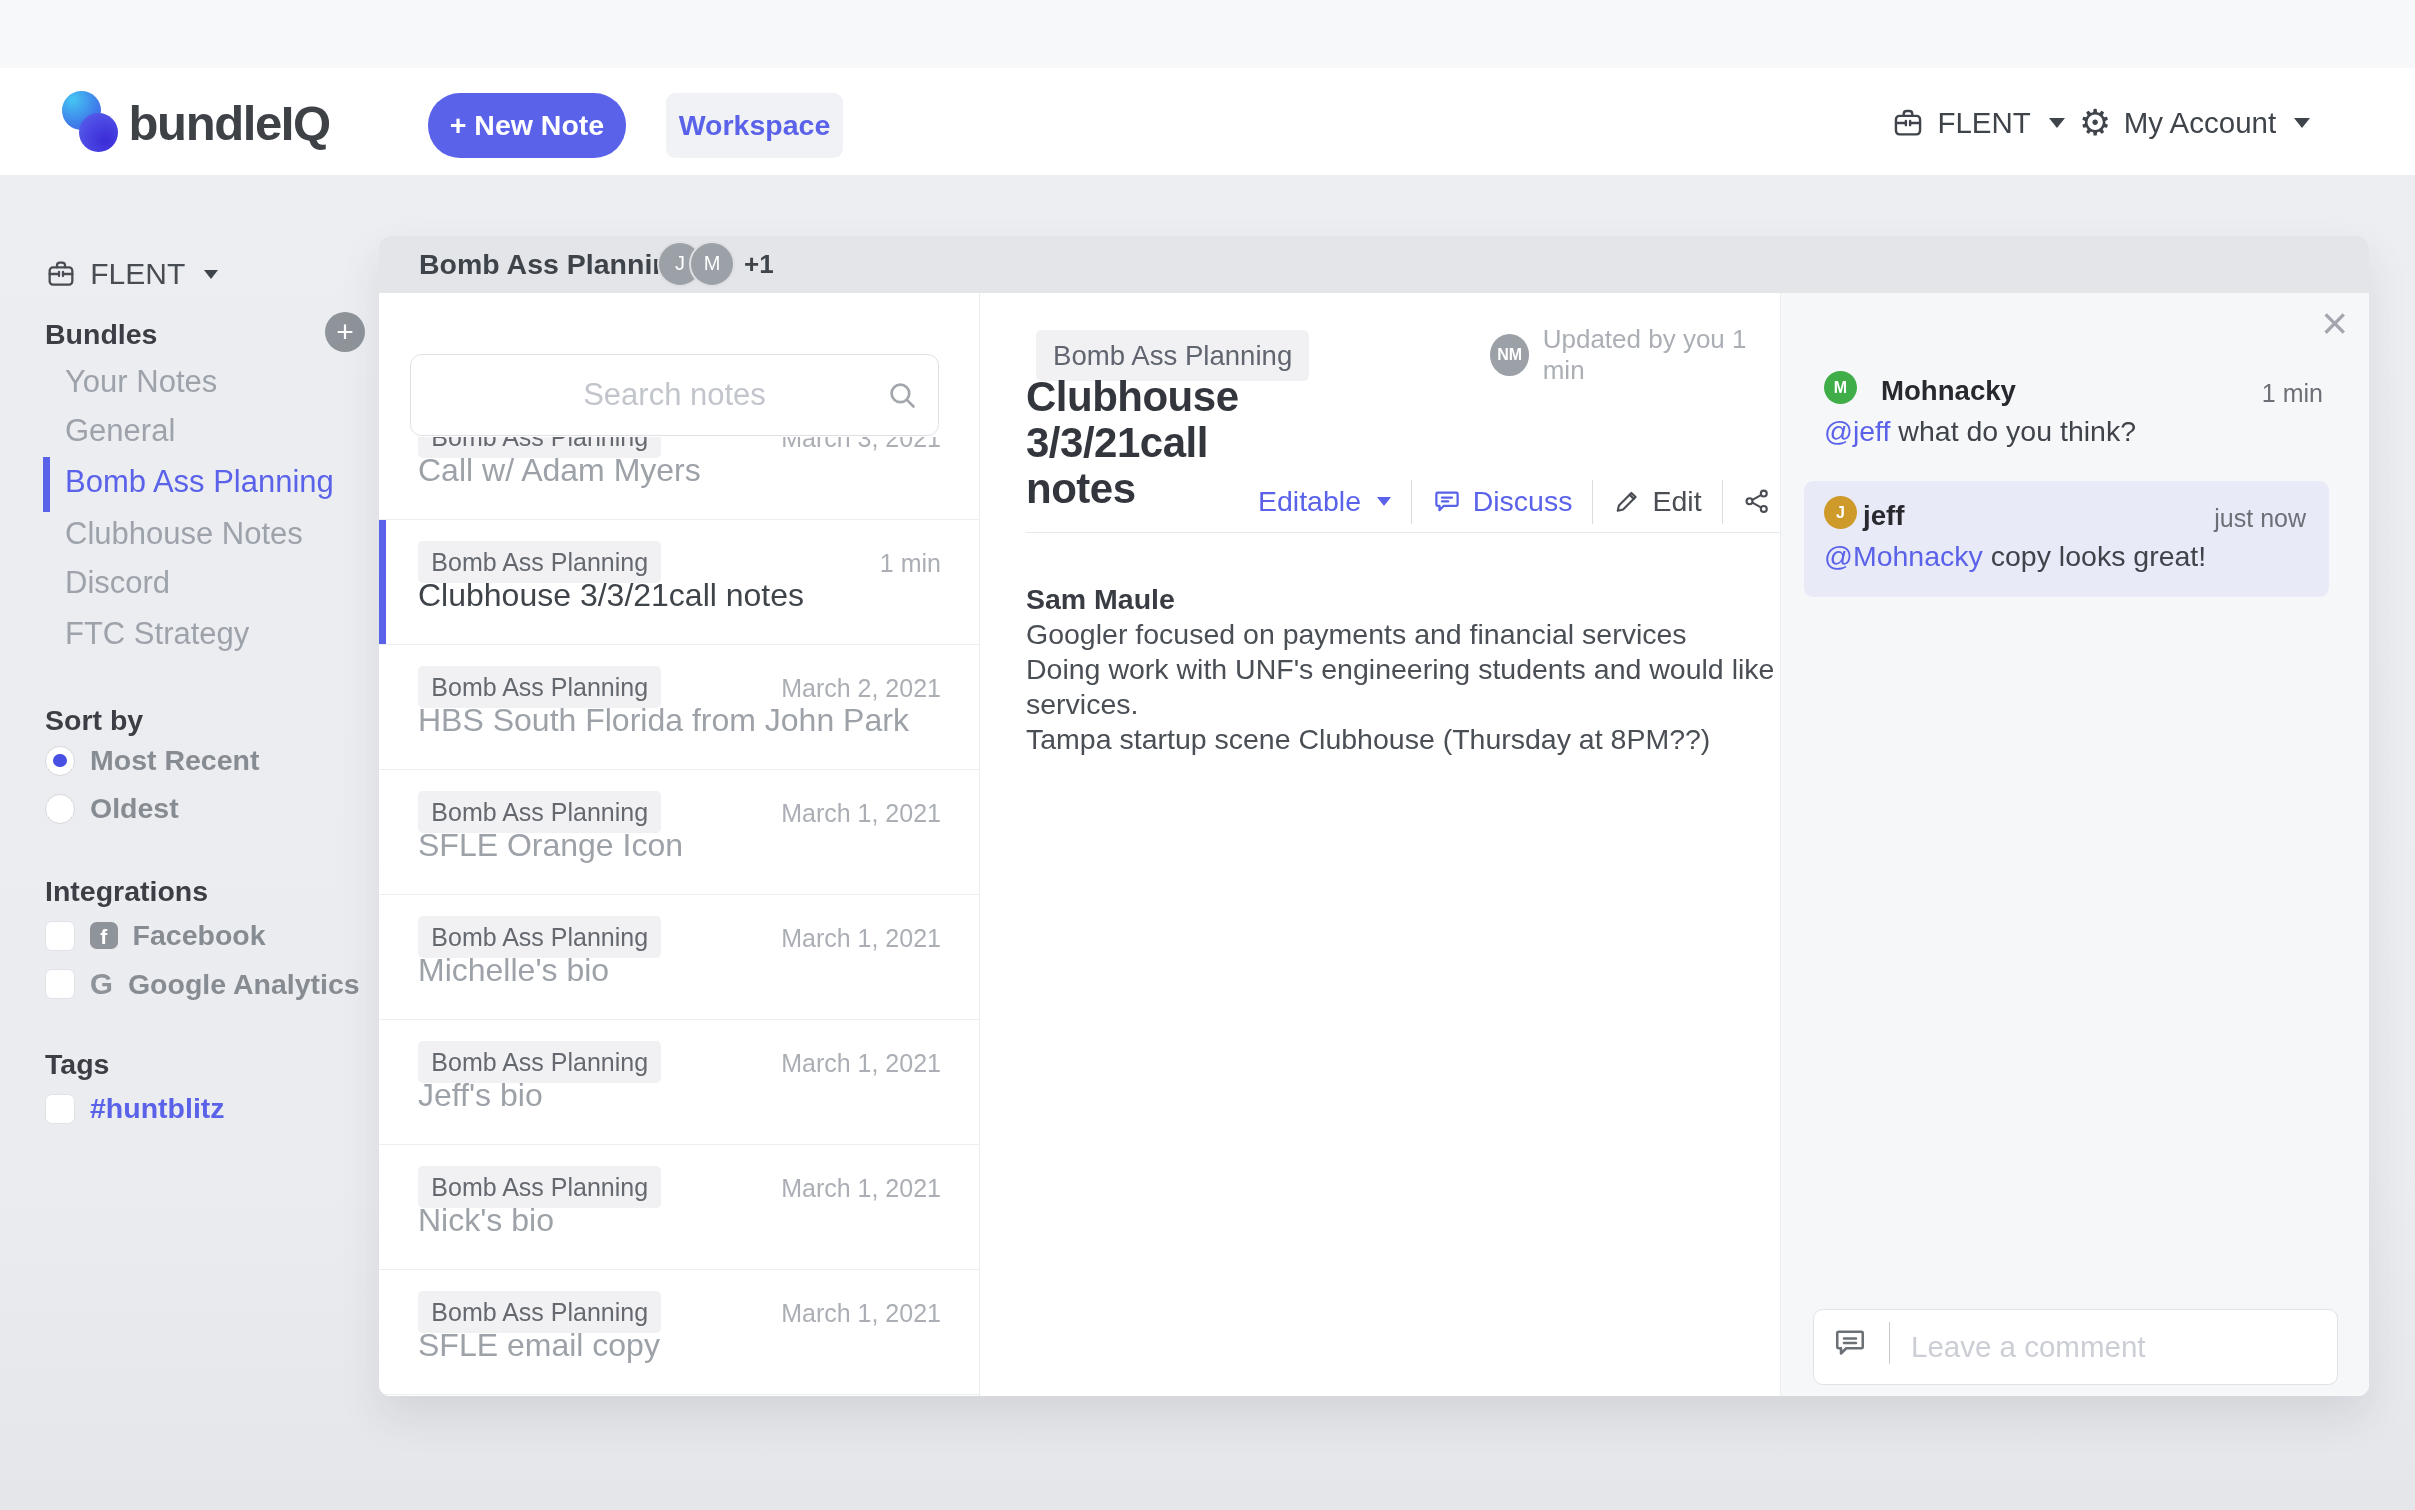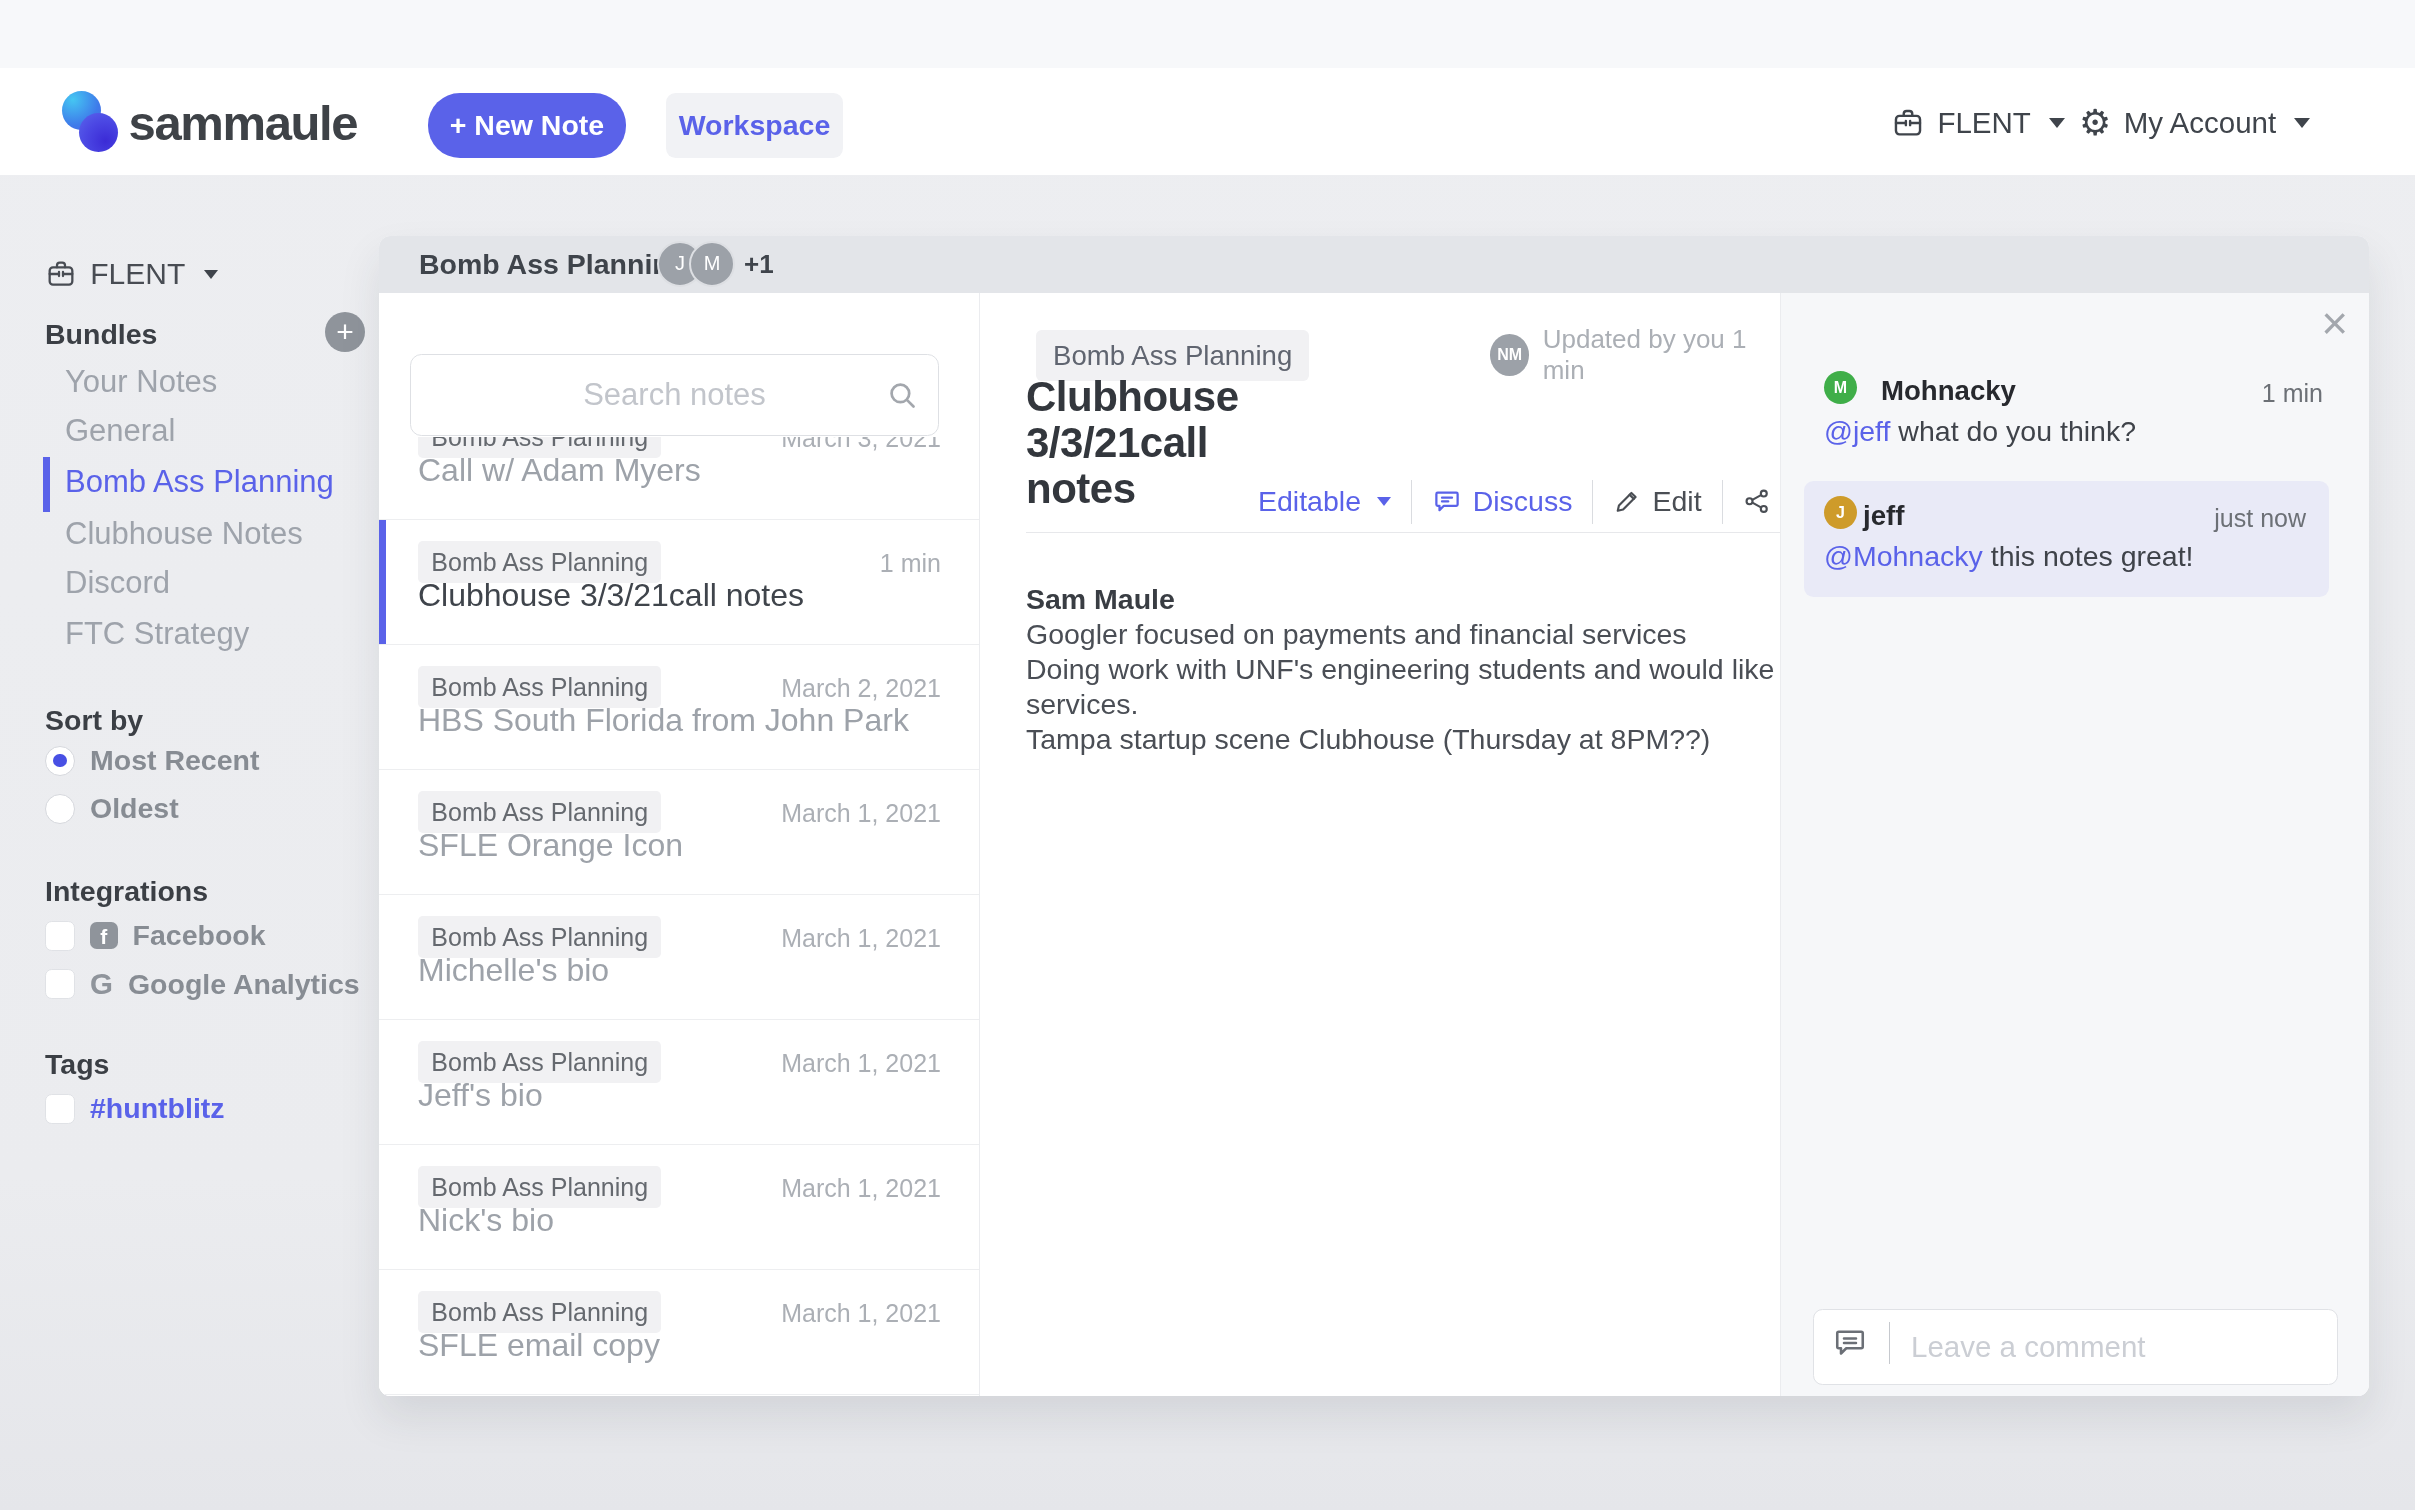--- a/index.html
+++ b/index.html
@@ -124,21 +124,21 @@
 <div class="page">
 
   <div class="topstrip"></div>
 
   <header class="navbar">
     <div class="logo">
       <span class="logo-mark">
         <span class="logo-c1"></span>
           <span class="logo-c2"></span>
       </span>
-      <span class="logo-text">sammaule</span>
+      <span class="logo-text">bundleIQ</span>
     </div>
     <button class="btn-new">+ New Note</button>
     <button class="btn-workspace">Workspace</button>
     <div class="nav-menu nav-flent">
       <span>
         <svg width="34" height="34" viewBox="0 0 24 24" fill="none" stroke="#3F444B" stroke-width="1.7" stroke-linecap="round" stroke-linejoin="round">
           <rect x="3.5" y="7" width="17" height="13" rx="2.5"></rect>
           <path d="M9 7V5.5A2 2 0 0 1 11 3.5h2a2 2 0 0 1 2 2V7"></path>
           <path d="M3.5 12h7M13.5 12h7"></path>
             <path d="M10.5 10.5v3M13.5 10.5v3"></path>
@@ -354,21 +354,21 @@
         <span class="cm-av green" style="left:43px;top:78px;">M</span>
         <span class="cm-name" style="left:100px;top:82px;">Mohnacky</span>
         <span class="cm-time" style="right:46px;top:86px;">1 min</span>
         <span class="cm-text" style="left:43px;top:122px;"><span class="mention">@jeff</span><span> what do you think?</span></span>
       </div>
 
       <div class="cm-highlight">
         <span class="cm-av gold" style="left:20px;top:15px;">J</span>
         <span class="cm-name" style="left:59px;top:19px;">jeff</span>
         <span class="cm-time" style="right:23px;top:23px;">just now</span>
-        <span class="cm-text" style="left:20px;top:59px;"><span class="mention">@Mohnacky</span><span> this notes great!</span></span>
+        <span class="cm-text" style="left:20px;top:59px;"><span class="mention">@Mohnacky</span><span> copy looks great!</span></span>
       </div>
 
       <div class="composer">
         <input class="composer-input" type="text" placeholder="Leave a comment" style="">
         <span class="composer-icon">
           <svg width="36" height="36" viewBox="0 0 24 24" fill="none" stroke="#6B6F76" stroke-width="1.7" stroke-linecap="round" stroke-linejoin="round">
             <path d="M4.5 4.5h15a1 1 0 0 1 1 1v9a1 1 0 0 1-1 1H9.5L6 19v-3.5H4.5a1 1 0 0 1-1-1v-9a1 1 0 0 1 1-1z"></path>
             <path d="M8 9h8M8 12h8"></path>
           </svg>
         </span>

